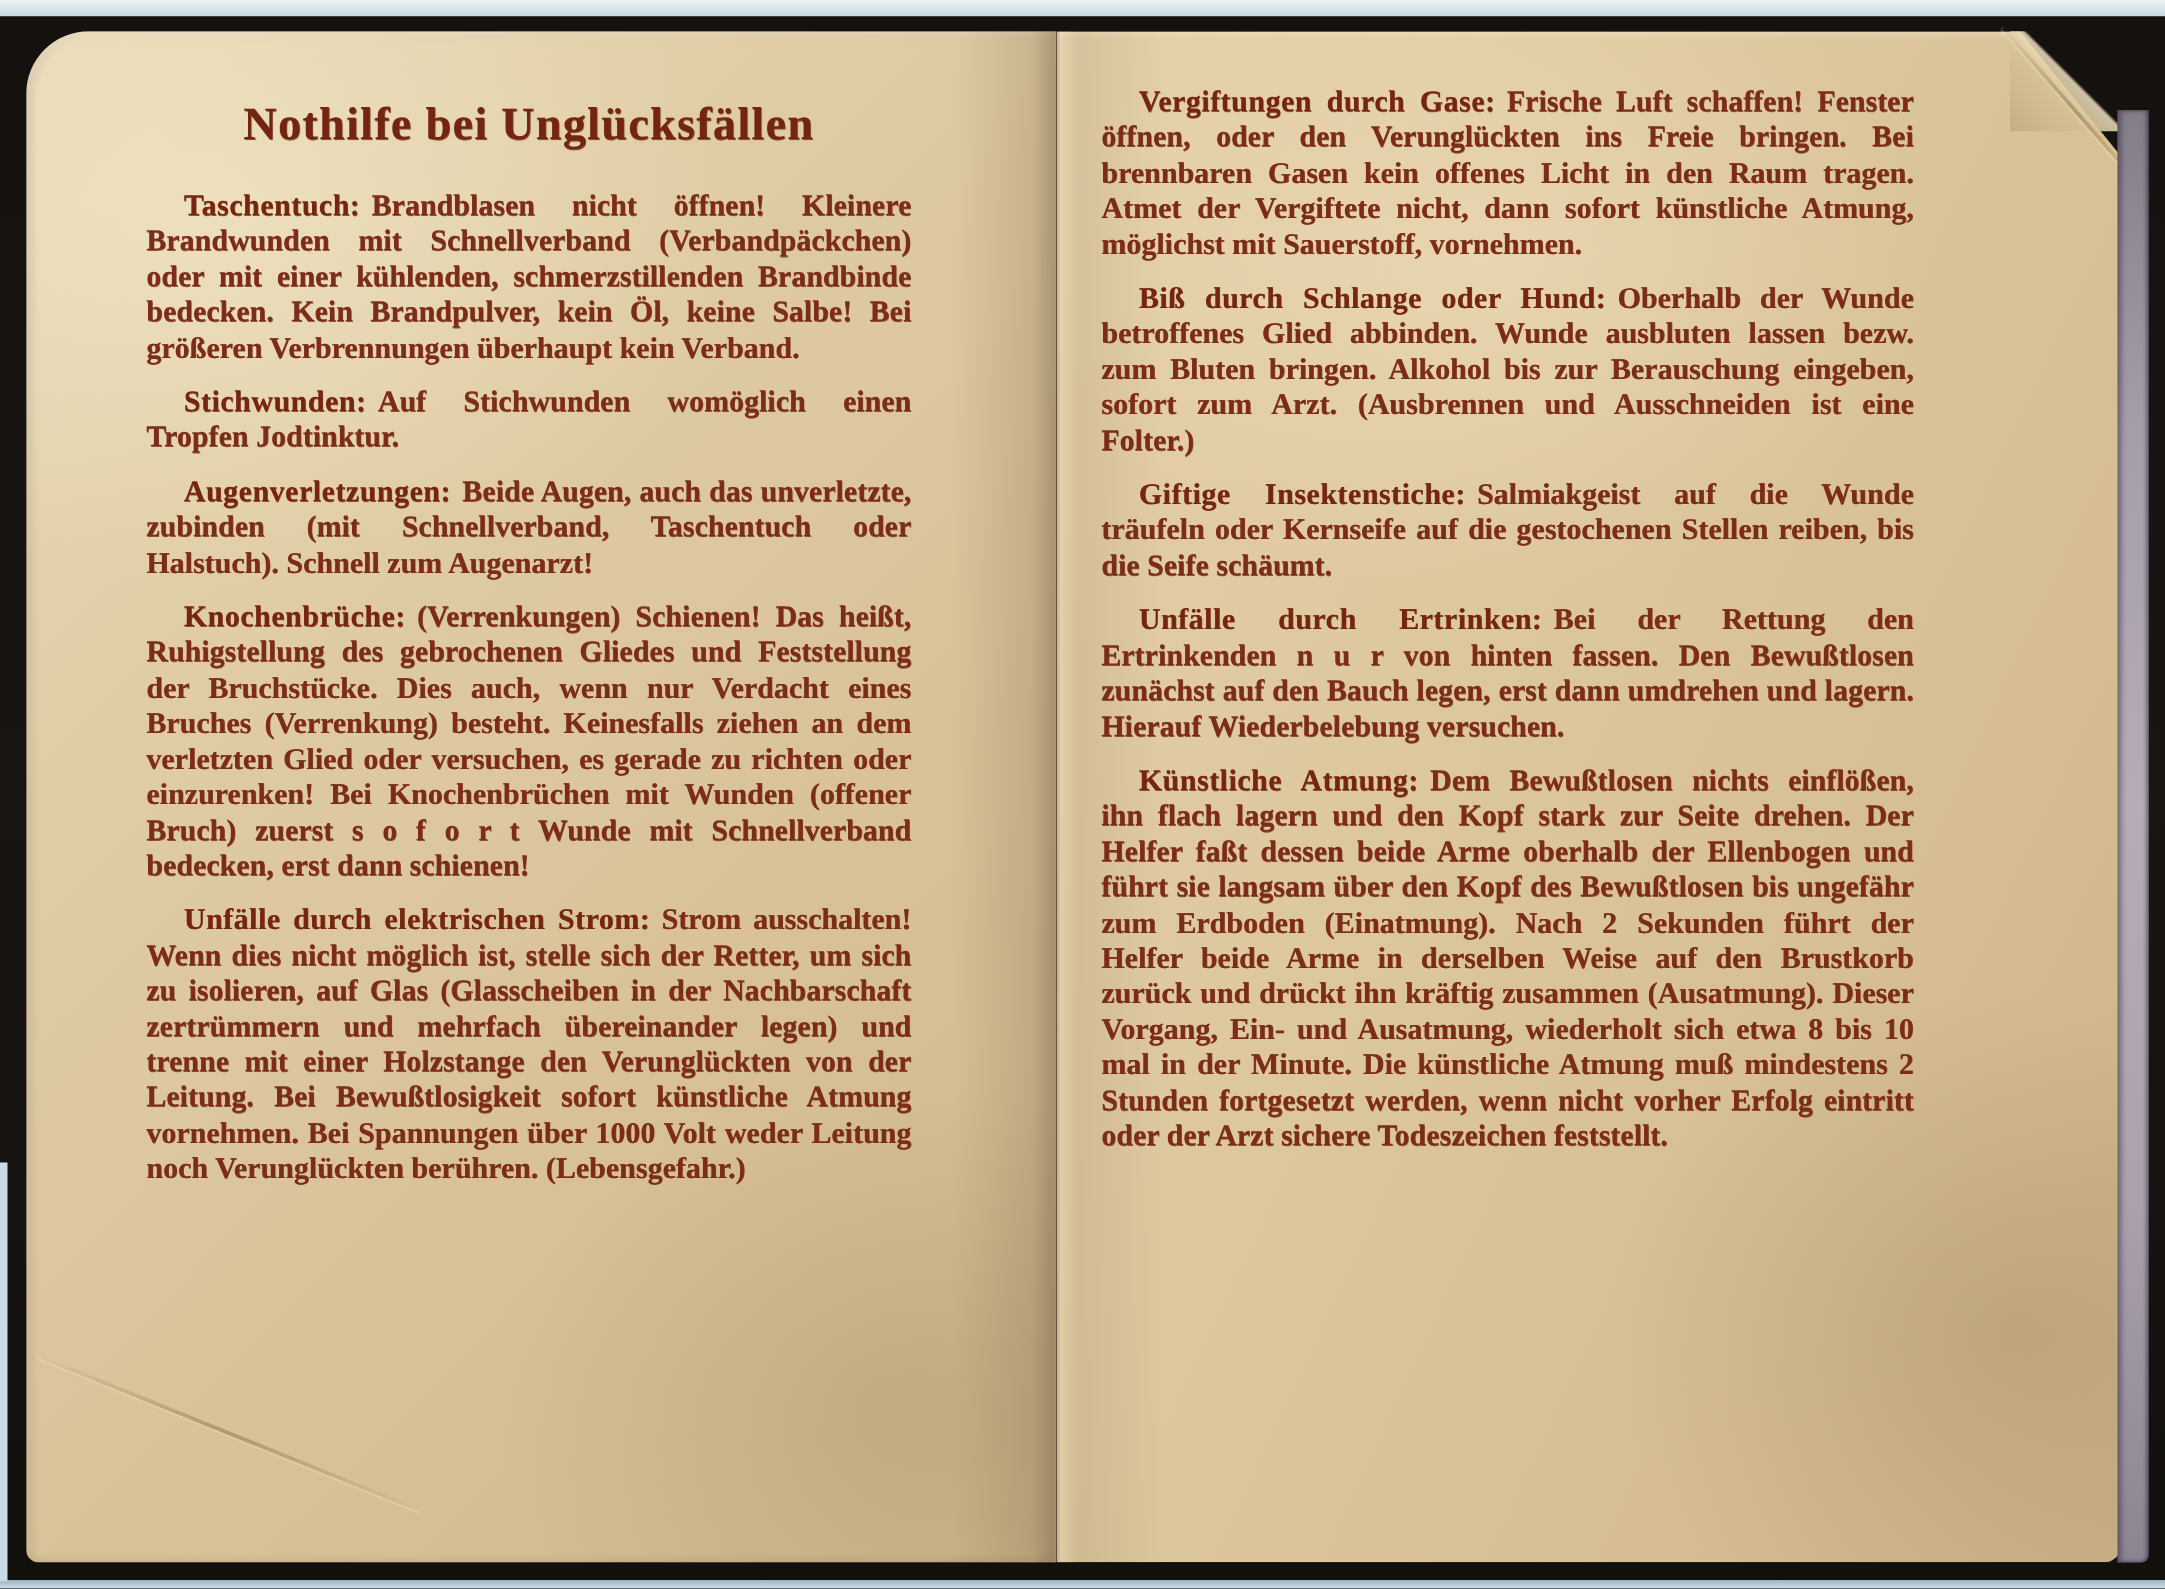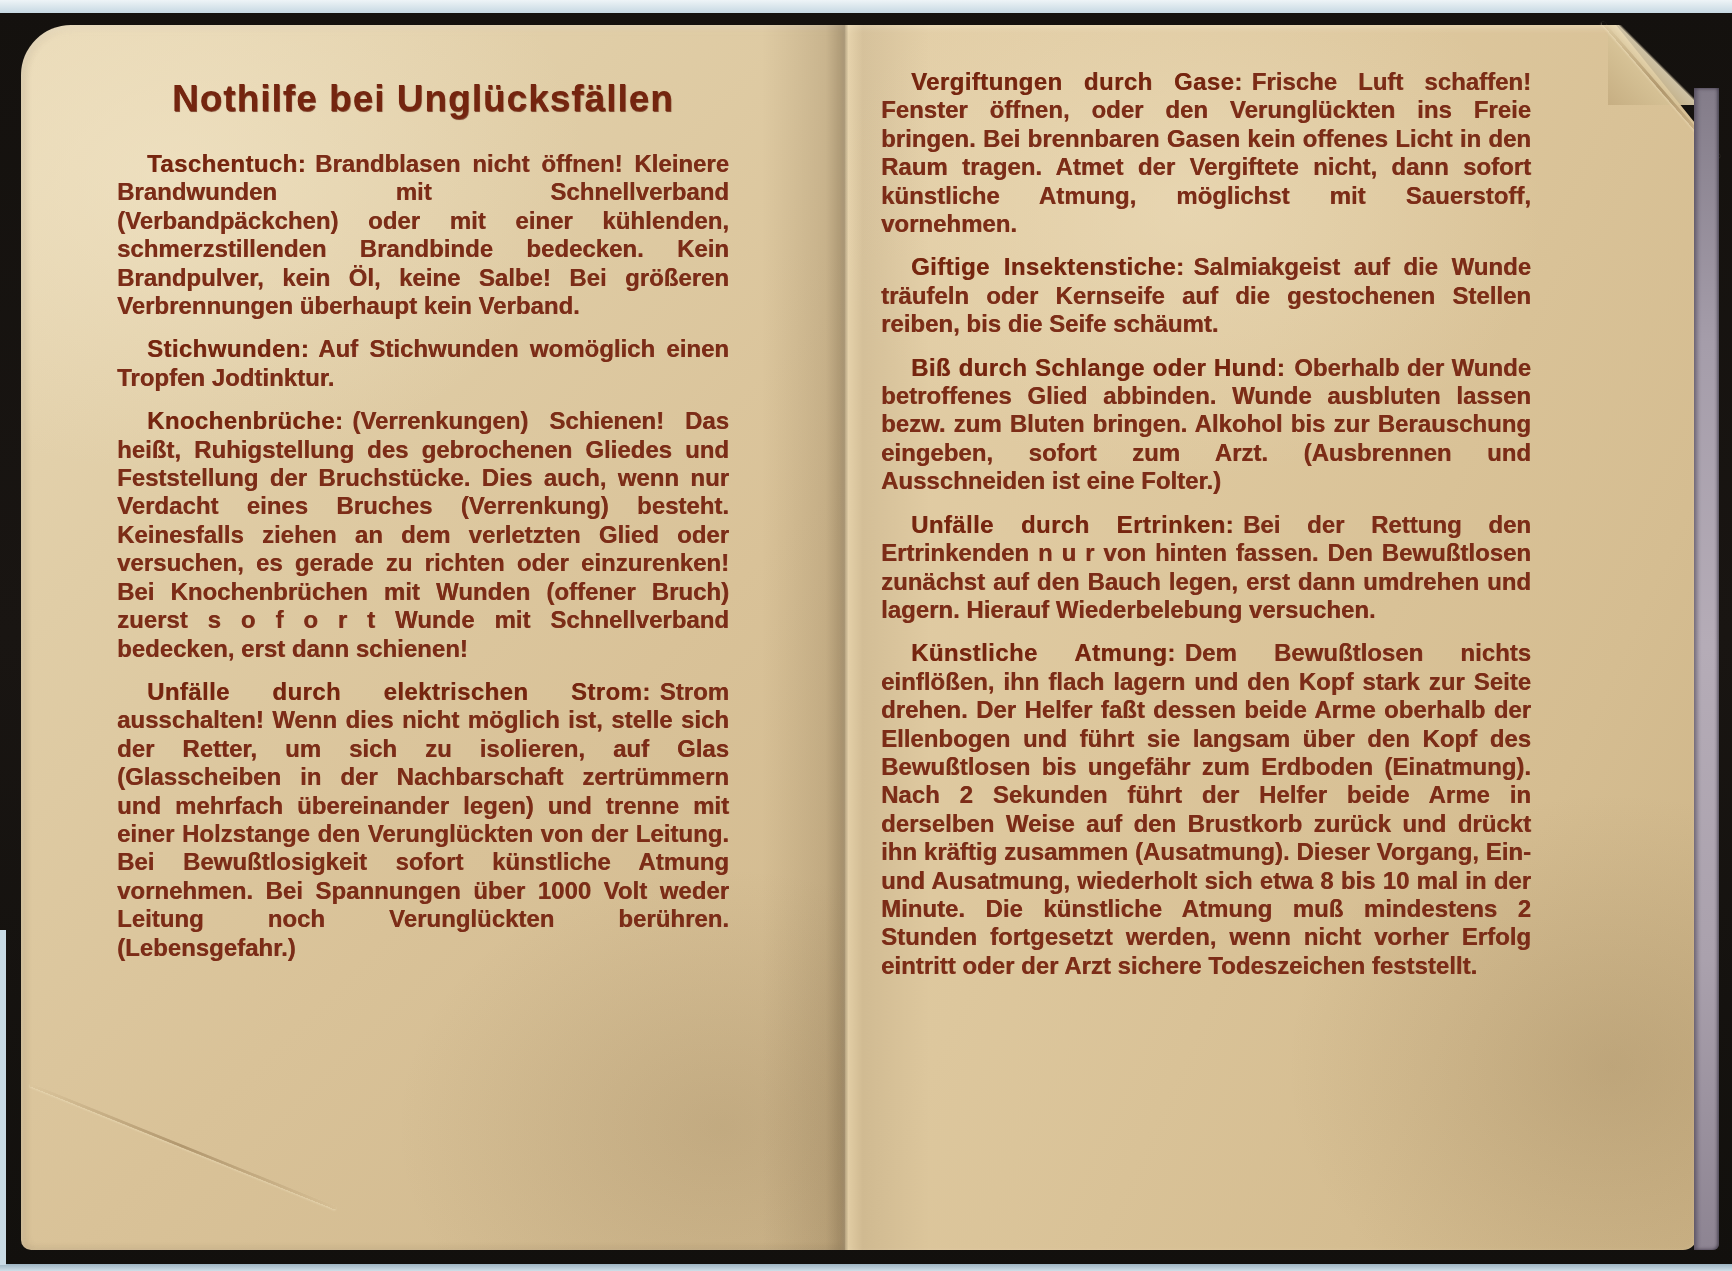--- a/index.html
+++ b/index.html
@@ -1,19 +1,19 @@
 <!DOCTYPE html>
 <html lang="de"><head>
 <meta charset="utf-8">
 <style>
   html,body{margin:0;padding:0;background:#0f0d0b;}
   .scan{
     position:relative;width:1732px;height:1271px;overflow:hidden;
     background:linear-gradient(180deg,#14110e 0%,#191512 50%,#12100d 100%);
-    font-family:Liberation Sans, sans-serif;
+    font-family:Liberation Serif, serif;
   }
   
   .scanner-top{position:absolute;left:0;top:0;width:1732px;height:13px;
     background:linear-gradient(180deg,#eef4f7,#c6d8e2);}
   .scanner-bottom{position:absolute;left:0;bottom:0;width:1732px;height:7px;
     background:linear-gradient(180deg,#9db4c2,#cfdfe8);}
   .scanner-left{position:absolute;left:0;top:930px;width:6px;height:335px;
     background:#c9dbe5;}
   
   .edge-band{position:absolute;left:1694px;top:88px;width:25px;height:1162px;
@@ -73,24 +73,25 @@
   <div class="gutter"></div>
   <div class="edge-band"></div>
   <div class="scanner-top"></div>
   <div class="scanner-bottom"></div>
   <div class="scanner-left"></div>
 
   <div class="textcol textcol-left">
     <div class="title">Nothilfe bei Unglücksfällen</div>
     <p class="para"><span class="p-head">Taschentuch:</span><span>Brandblasen nicht öffnen! Kleinere Brandwunden mit Schnellverband (Verbandpäckchen) oder mit einer kühlenden, schmerzstillenden Brandbinde bedecken. Kein Brandpulver, kein Öl, keine Salbe! Bei größeren Verbrennungen überhaupt kein Verband.</span></p>
     <p class="para"><span class="p-head">Stichwunden:</span><span>Auf Stichwunden womöglich einen Tropfen Jodtinktur.</span></p>
+    <p class="para"><span class="p-head">Augenverletzungen:</span><span>Beide Augen, auch das unverletzte, zubinden (mit Schnellverband, Taschentuch oder Halstuch). Schnell zum Augenarzt!</span></p>
     <p class="para"><span class="p-head">Knochenbrüche:</span><span>(Verrenkungen) Schienen! Das heißt, Ruhigstellung des gebrochenen Gliedes und Feststellung der Bruchstücke. Dies auch, wenn nur Verdacht eines Bruches (Verrenkung) besteht. Keinesfalls ziehen an dem verletzten Glied oder versuchen, es gerade zu richten oder einzurenken! Bei Knochenbrüchen mit Wunden (offener Bruch) zuerst s o f o r t Wunde mit Schnellverband bedecken, erst dann schienen!</span></p>
     <p class="para"><span class="p-head">Unfälle durch elektrischen Strom:</span><span>Strom ausschalten! Wenn dies nicht möglich ist, stelle sich der Retter, um sich zu isolieren, auf Glas (Glasscheiben in der Nachbarschaft zertrümmern und mehrfach übereinander legen) und trenne mit einer Holzstange den Verunglückten von der Leitung. Bei Bewußtlosigkeit sofort künstliche Atmung vornehmen. Bei Spannungen über 1000 Volt weder Leitung noch Verunglückten berühren. (Lebensgefahr.)</span></p>
   </div>
 
   <div class="textcol textcol-right">
     <p class="para"><span class="p-head">Vergiftungen durch Gase:</span><span>Frische Luft schaffen! Fenster öffnen, oder den Verunglückten ins Freie bringen. Bei brennbaren Gasen kein offenes Licht in den Raum tragen. Atmet der Vergiftete nicht, dann sofort künstliche Atmung, möglichst mit Sauerstoff, vornehmen.</span></p>
+    <p class="para"><span class="p-head">Biß durch Schlange oder Hund:</span><span>Oberhalb der Wunde betroffenes Glied abbinden. Wunde ausbluten lassen bezw. zum Bluten bringen. Alkohol bis zur Berauschung eingeben, sofort zum Arzt. (Ausbrennen und Ausschneiden ist eine Folter.)</span></p>
     <p class="para"><span class="p-head">Giftige Insektenstiche:</span><span>Salmiakgeist auf die Wunde träufeln oder Kernseife auf die gestochenen Stellen reiben, bis die Seife schäumt.</span></p>
-    <p class="para"><span class="p-head">Biß durch Schlange oder Hund:</span><span>Oberhalb der Wunde betroffenes Glied abbinden. Wunde ausbluten lassen bezw. zum Bluten bringen. Alkohol bis zur Berauschung eingeben, sofort zum Arzt. (Ausbrennen und Ausschneiden ist eine Folter.)</span></p>
     <p class="para"><span class="p-head">Unfälle durch Ertrinken:</span><span>Bei der Rettung den Ertrinkenden n u r von hinten fassen. Den Bewußtlosen zunächst auf den Bauch legen, erst dann umdrehen und lagern. Hierauf Wiederbelebung versuchen.</span></p>
     <p class="para"><span class="p-head">Künstliche Atmung:</span><span>Dem Bewußtlosen nichts einflößen, ihn flach lagern und den Kopf stark zur Seite drehen. Der Helfer faßt dessen beide Arme oberhalb der Ellenbogen und führt sie langsam über den Kopf des Bewußtlosen bis ungefähr zum Erdboden (Einatmung). Nach 2 Sekunden führt der Helfer beide Arme in derselben Weise auf den Brustkorb zurück und drückt ihn kräftig zusammen (Ausatmung). Dieser Vorgang, Ein- und Ausatmung, wiederholt sich etwa 8 bis 10 mal in der Minute. Die künstliche Atmung muß mindestens 2 Stunden fortgesetzt werden, wenn nicht vorher Erfolg eintritt oder der Arzt sichere Todeszeichen feststellt.</span></p>
   </div>
 </div>
 
 </body></html>

